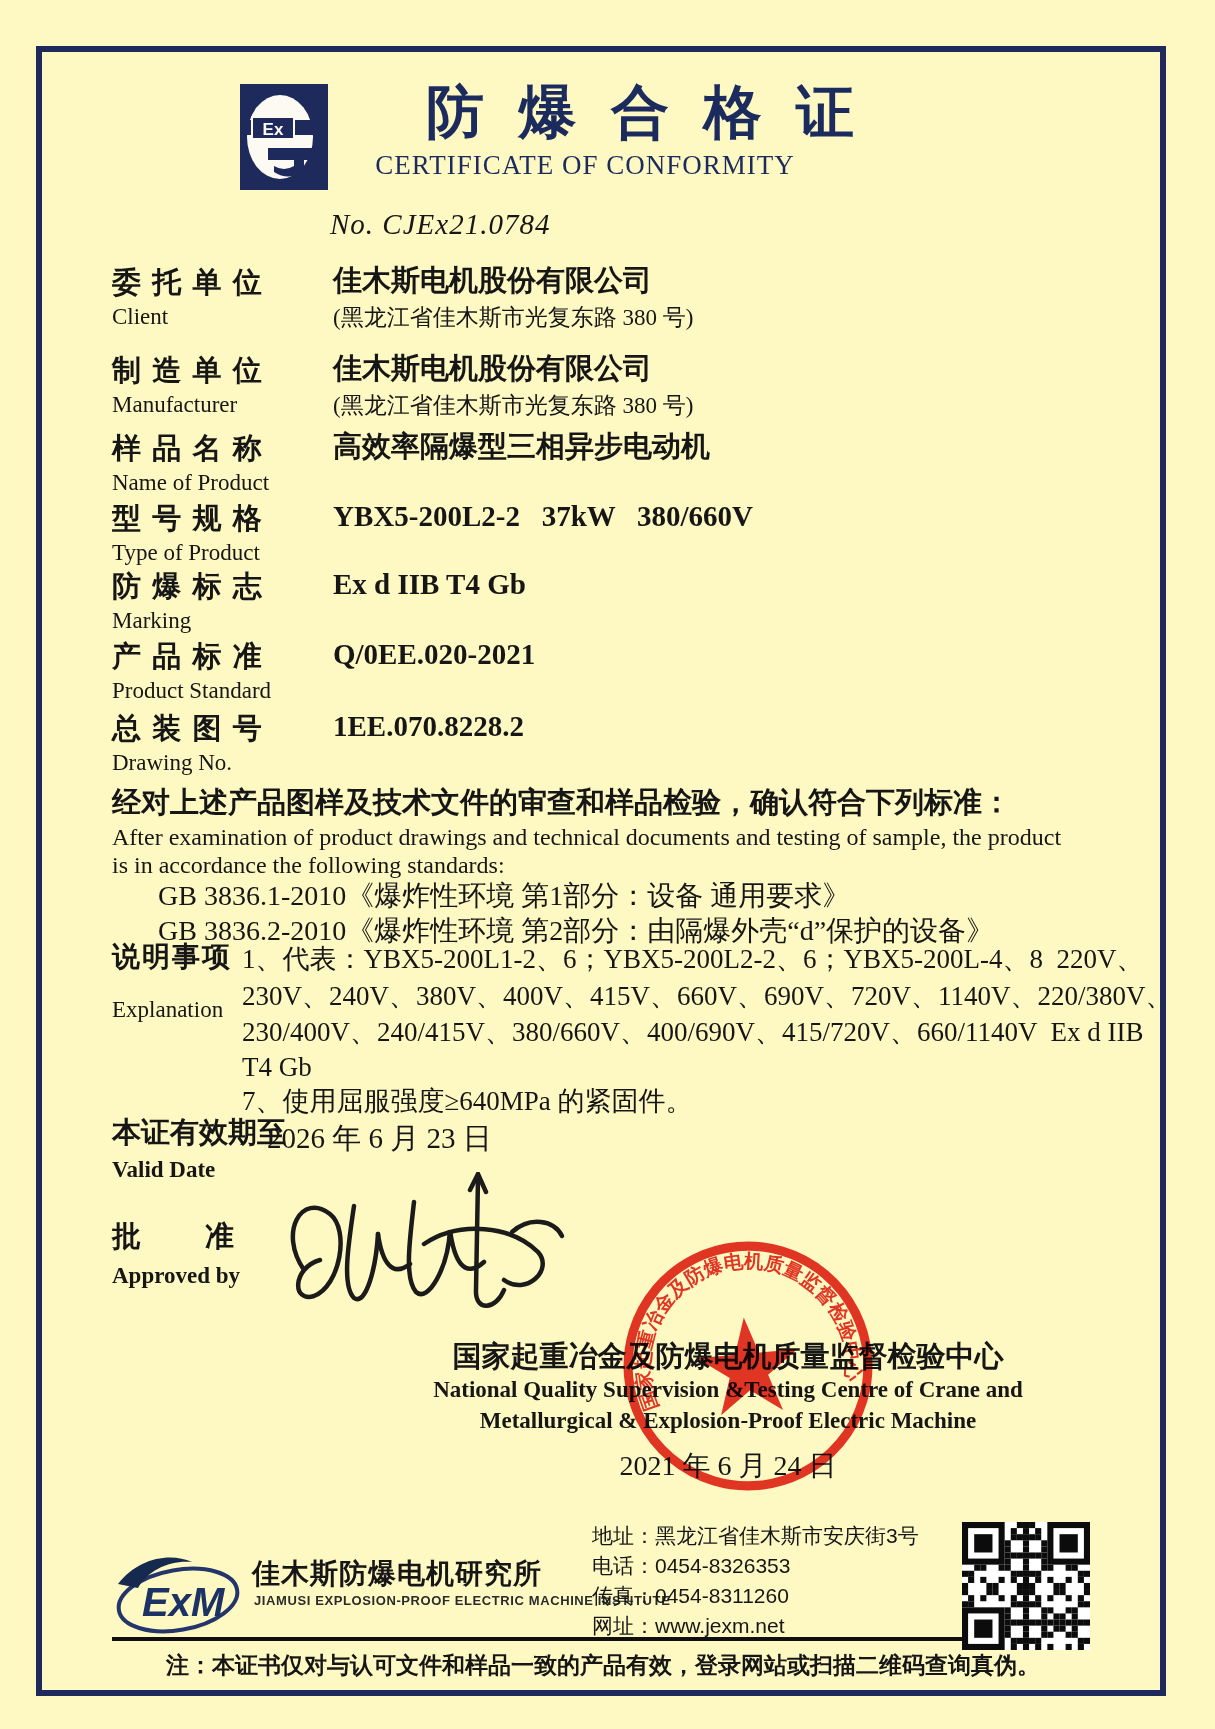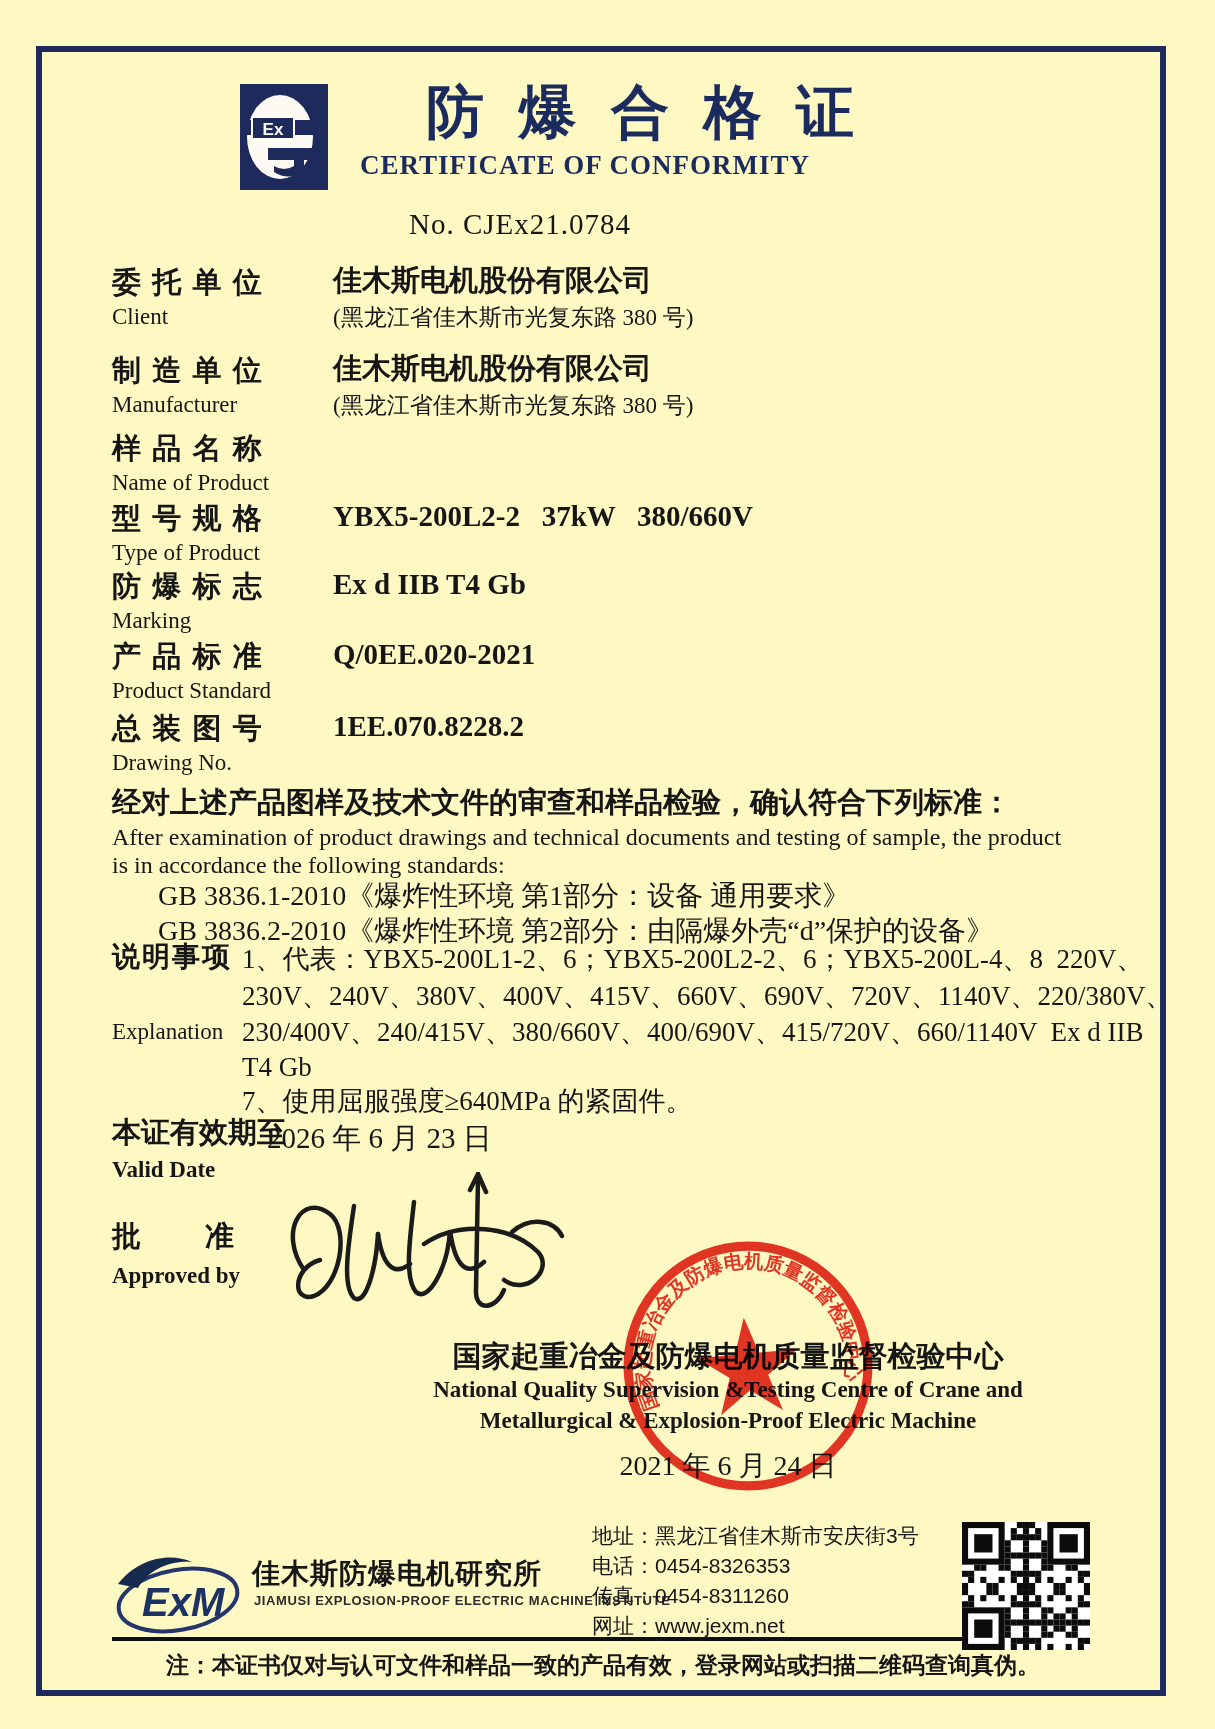--- a/index.html
+++ b/index.html
@@ -3,22 +3,22 @@
 <meta charset="utf-8">
 <style>
   html,body{margin:0;padding:0;background:#e9e7df;}
   .page{position:relative;width:1215px;height:1729px;background:#fef9c3;
         font-family:"Liberation Serif",serif;color:#161616;overflow:hidden;}
   .abs{position:absolute;line-height:1.15;}
   .frame{position:absolute;left:36px;top:46px;width:1118px;height:1638px;
          border:6px solid #1f2a5c;}
   .title-cn{font-weight:bold;color:#1c2b5e;font-size:58px;letter-spacing:10px;
             text-align:center;white-space:nowrap;}
-  .title-en{font-weight:bold;color:#1c2b5e;font-size:27px;letter-spacing:1px;text-align:center;white-space:nowrap;}
-  .cert-no{font-size:29px;text-align:center;letter-spacing:1px;white-space:nowrap;}
+  .title-en{font-weight:normal;color:#1c2b5e;font-size:27px;letter-spacing:1px;text-align:center;white-space:nowrap;}
+  .cert-no{font-size:29px;text-align:left;letter-spacing:1px;white-space:nowrap;font-style:italic;}
   .flabel-cn{font-size:29px;font-weight:bold;letter-spacing:2px;white-space:nowrap;}
   .flabel-en{font-size:23px;margin-top:5px;white-space:nowrap;}
   .v1{font-size:29px;font-weight:600;white-space:pre;}
   .v2{font-size:23px;margin-top:8px;white-space:pre;}
   .stmt-cn{font-size:29px;font-weight:bold;white-space:nowrap;}
   .stmt-en{font-size:24px;white-space:nowrap;}
   .std{font-size:28px;font-weight:500;white-space:nowrap;}
   .exp-line{font-size:27px;font-weight:500;white-space:pre;}
   .big-bold{font-weight:bold;}
   .auth{width:640px;text-align:center;}
@@ -69,20 +69,23 @@
   </div>
   <div class="abs" style="left:333px;top:352px">
     <div class="v1">佳木斯电机股份有限公司</div>
     <div class="v2">(黑龙江省佳木斯市光复东路 380 号)</div>
   </div>
 
   <div class="abs" style="left:112px;top:432px">
     <div class="flabel-cn">样 品 名 称</div>
     <div class="flabel-en">Name of Product</div>
   </div>
+  <div class="abs" style="left:333px;top:430px">
+    <div class="v1">高效率隔爆型三相异步电动机</div>
+  </div>
 
   <div class="abs" style="left:112px;top:502px">
     <div class="flabel-cn">型 号 规 格</div>
     <div class="flabel-en">Type of Product</div>
   </div>
   <div class="abs" style="left:333px;top:500px">
     <div class="v1">YBX5-200L2-2   37kW   380/660V</div>
   </div>
 
   <div class="abs" style="left:112px;top:570px">
@@ -109,21 +112,21 @@
     <div class="v1">1EE.070.8228.2</div>
   </div>
 
   <div class="abs stmt-en" style="left:112px;top:824px">After examination of product drawings and technical documents and testing of sample, the product</div>
   <div class="abs stmt-cn" style="left:112px;top:786px">经对上述产品图样及技术文件的审查和样品检验，确认符合下列标准：</div>
   <div class="abs stmt-en" style="left:112px;top:852px">is in accordance the following standards:</div>
   <div class="abs std" style="left:158px;top:880px">GB 3836.1-2010《爆炸性环境 第1部分：设备 通用要求》</div>
   <div class="abs std" style="left:158px;top:915px">GB 3836.2-2010《爆炸性环境 第2部分：由隔爆外壳“d”保护的设备》</div>
 
   <div class="abs flabel-cn" style="left:112px;top:941px;font-size:28px">说明事项</div>
-  <div class="abs flabel-en" style="left:112px;top:1014px">Explanation</div>
+  <div class="abs flabel-en" style="left:112px;top:992px">Explanation</div>
   <div class="abs exp-line" style="left:242px;top:944px">1、代表：YBX5-200L1-2、6；YBX5-200L2-2、6；YBX5-200L-4、8  220V、</div>
   <div class="abs exp-line" style="left:242px;top:981px">230V、240V、380V、400V、415V、660V、690V、720V、1140V、220/380V、</div>
   <div class="abs exp-line" style="left:242px;top:1017px">230/400V、240/415V、380/660V、400/690V、415/720V、660/1140V  Ex d IIB</div>
   <div class="abs exp-line" style="left:242px;top:1052px">T4 Gb</div>
   <div class="abs exp-line" style="left:242px;top:1086px">7、使用屈服强度≥640MPa 的紧固件。</div>
 
   <div class="abs flabel-cn" style="left:112px;top:1116px;letter-spacing:0">本证有效期至</div>
   <div class="abs flabel-en big-bold" style="left:112px;top:1152px">Valid Date</div>
   <div class="abs" style="left:267px;top:1122px;font-size:29px">2026 年 6 月 23 日</div>
 

